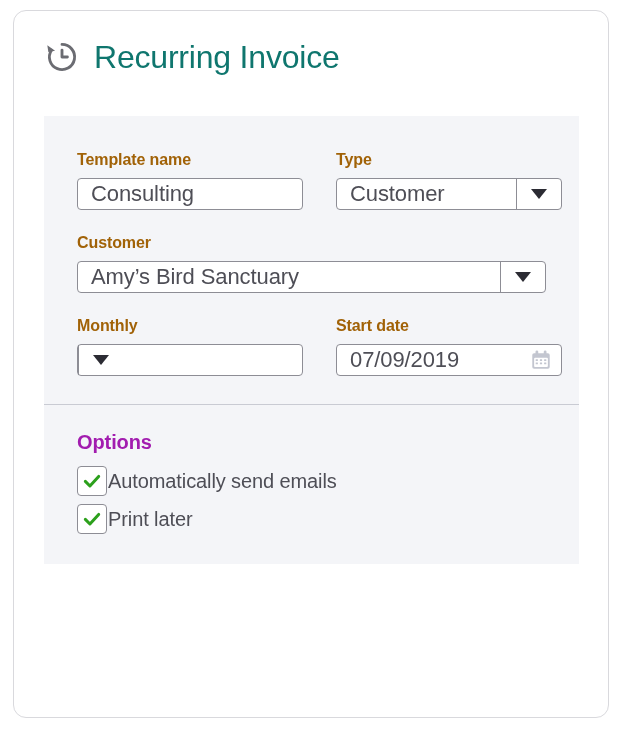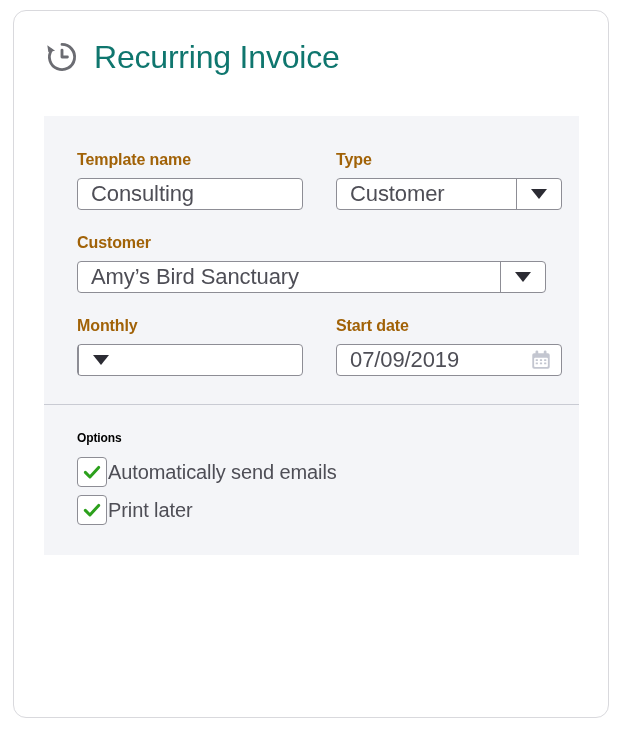--- a/index.html
+++ b/index.html
@@ -151,23 +151,23 @@
     background: #c9cbd3;
     margin: 0;
   }
 
   
   .options {
     padding: 26px 33px 30px 33px;
   }
 
   .options-title {
-    font-size: 12px;
+    font-size: 20px;
     font-weight: 700;
-    color: #000000;
+    color: #a21caf;
     margin-bottom: 12px;
     letter-spacing: -0.1px;
   }
 
   .check-row {
     display: flex;
     align-items: center;
     gap: 1px;
     margin-bottom: 8px;
   }

